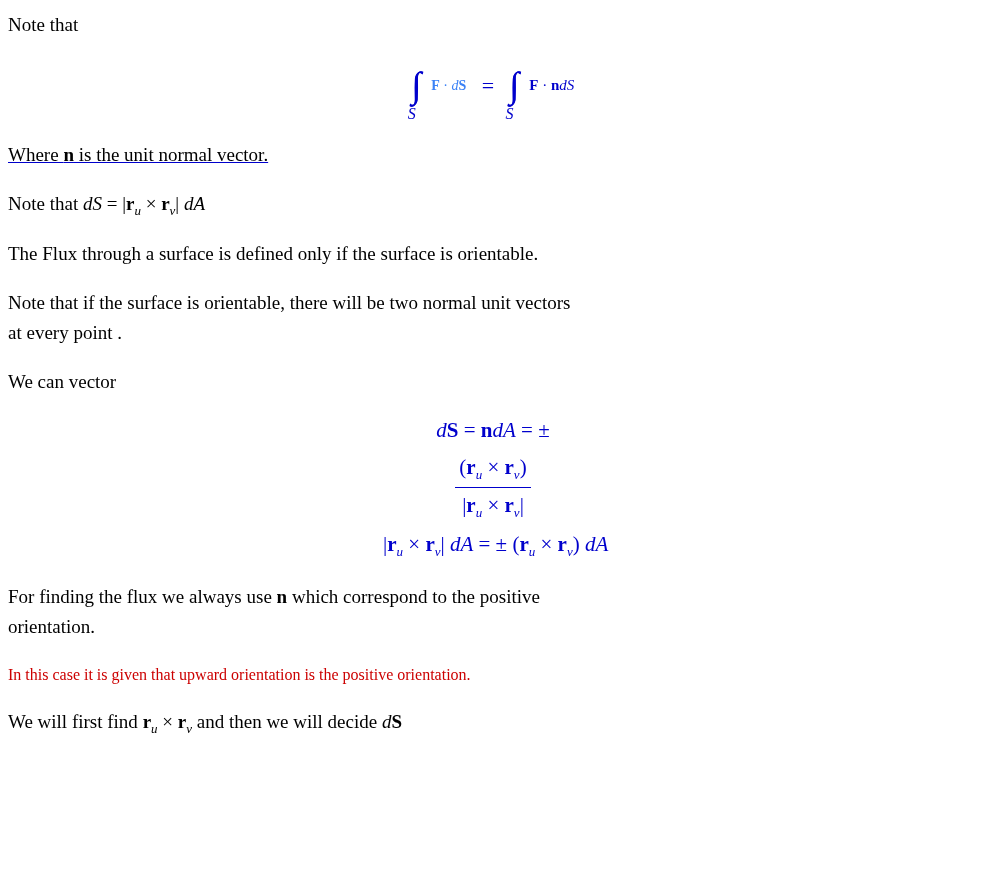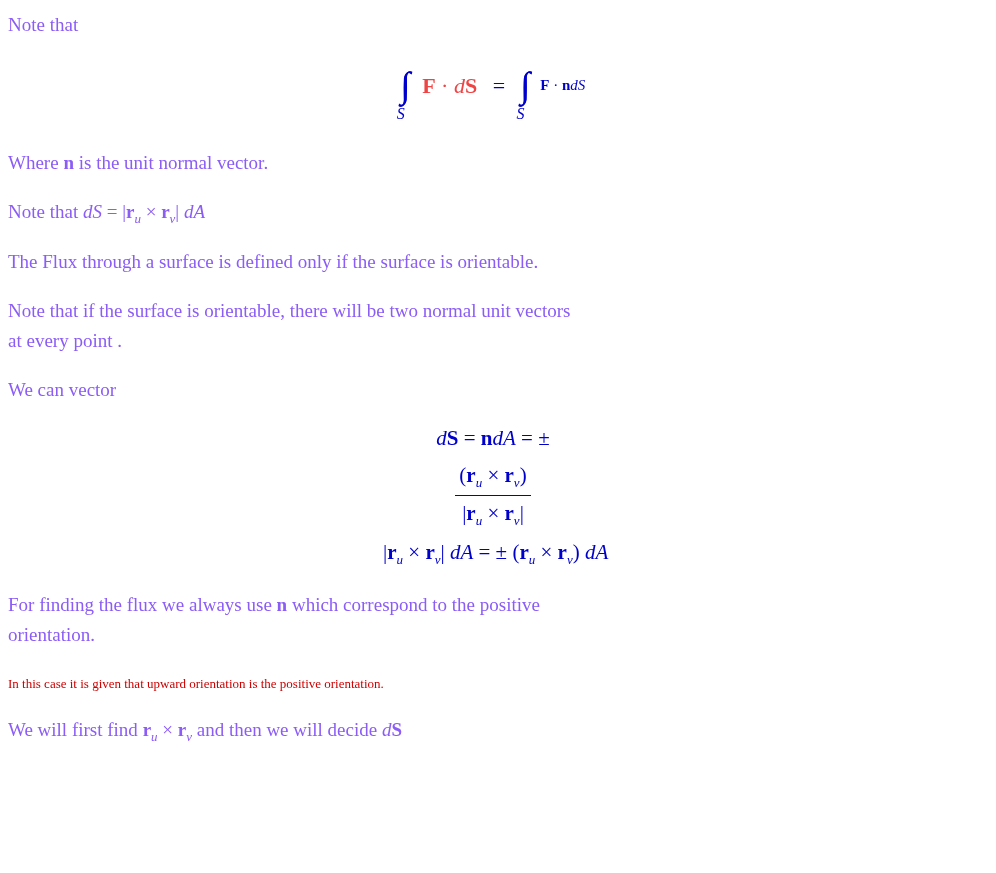--- a/index.html
+++ b/index.html
@@ -17,29 +17,29 @@
       padding: 10px 18px 10px 8px;
       font-size: 19px;
       line-height: 1.5;
     }
 
     .section {
       margin-bottom: 18px;
     }
 
     .text-block {
-      color: #8b5cf6;
+      color: #000000;
       font-size: 19px;
       line-height: 1.6;
       text-align: center;
     }
 
     .text-red {
       color: #cc0000;
-      font-size: 13px;
+      font-size: 16px;
       line-height: 1.6;
     }
 
     .math-display {
       text-align: center;
       margin: 14px 0 6px 0;
       font-size: 22px;
       color: #0000cc;
     }
 
@@ -78,32 +78,32 @@
   <span class="text-block">Note that</span>
 </div>
 
 <div class="math-display">
   <div class="formula-row">
 
     <span style="position:relative; display:inline-block;">
       <span style="font-size:36px; letter-spacing:-10px; color:#0000cc;">∫∫</span>
       <span style="position:absolute; bottom:-14px; left:50%; transform:translateX(-50%); font-size:16px; font-style:italic; color:#0000cc;">S</span>
     </span>
-    <span style="font-size:22px; color:#ef4444; margin-left:6px;">&nbsp;<b>F</b>&nbsp;·&nbsp;<i>d</i><b>S</b></span>
+    <span style="font-size:14px; color:#3b82f6; margin-left:6px;">&nbsp;<b>F</b>&nbsp;·&nbsp;<i>d</i><b>S</b></span>
     <span style="font-size:22px; color:#0000cc;">&nbsp;=&nbsp;</span>
 
     <span style="position:relative; display:inline-block;">
       <span style="font-size:36px; letter-spacing:-10px; color:#0000cc;">∫∫</span>
       <span style="position:absolute; bottom:-14px; left:50%; transform:translateX(-50%); font-size:16px; font-style:italic; color:#0000cc;">S</span>
     </span>
     <span style="font-size:15px; color:#0000cc; margin-left:6px;">&nbsp;<b>F</b>&nbsp;·&nbsp;<b>n</b><i>dS</i></span>
   </div>
 </div>
 
-<div class="section" style="margin-top:36px;">
+<div class="section" style="margin-top:28px;text-decoration:underline;">
   <span class="text-block">
     Where <b>n</b> is the unit normal vector.
   </span>
 </div>
 
 <div class="section">
   <span class="text-block">
     Note that <i>dS</i> = |<b>r</b><sub><i>u</i></sub> × <b>r</b><sub><i>v</i></sub>| <i>dA</i>
   </span>
 </div>

